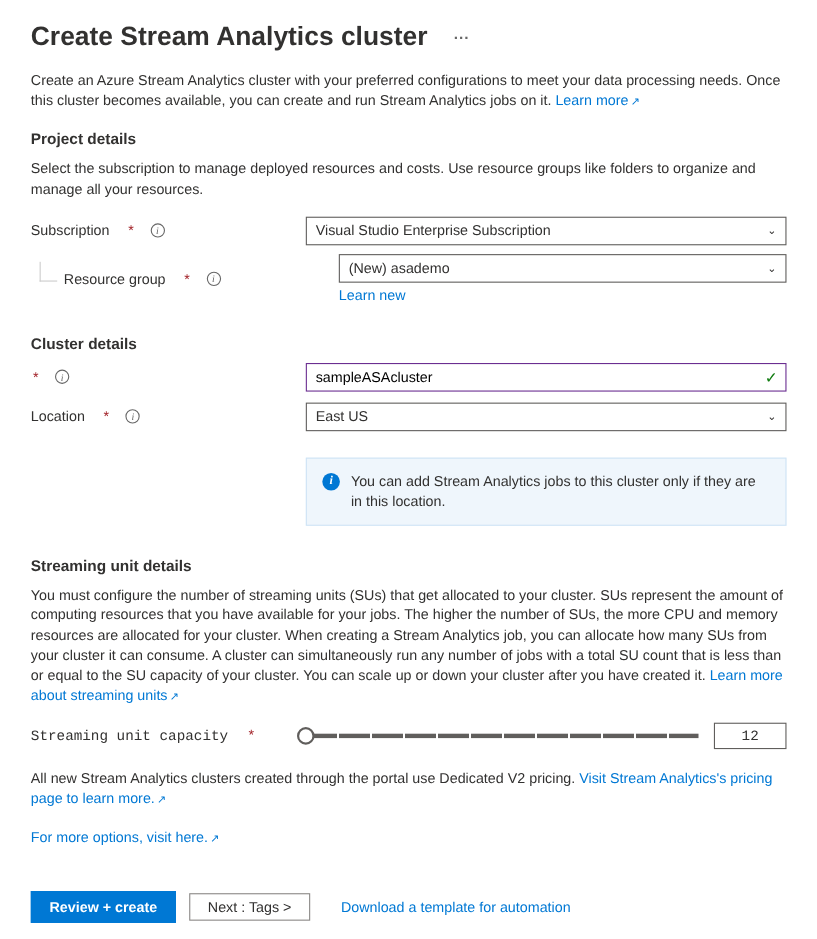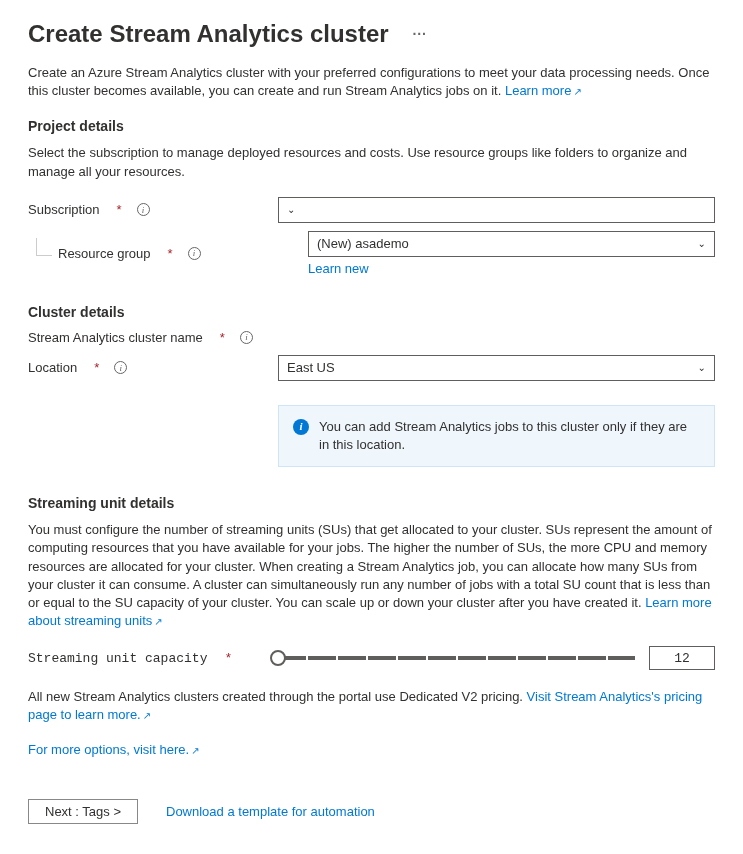--- a/index.html
+++ b/index.html
@@ -243,20 +243,21 @@
 <p class="section-desc">Select the subscription to manage deployed resources and costs. Use resource groups like folders to organize and manage all your resources.</p>
 
 <div class="form-row">
   <div class="form-label-col">
     <span>Subscription</span>
     <span class="required">*</span>
     <span class="info-icon">i</span>
   </div>
   <div class="form-control-col">
     <div class="select-control">
+      <span>Visual Studio Enterprise Subscription</span>
       <span class="chevron">⌄</span>
     </div>
   </div>
 </div>
 
 <div class="form-row">
   <div class="form-label-col indented">
     <div class="indent-line"></div>
     <span>Resource group</span>
     <span class="required">*</span>
@@ -270,23 +271,28 @@
     <div class="create-new"><a class="link">Learn new</a></div>
   </div>
 </div>
 
 <div class="section-gap"></div>
 
 <div class="section-title">Cluster details</div>
 
 <div class="form-row">
   <div class="form-label-col">
-    <span>Stream Analytics cluster name</span>
     <span class="required">*</span>
     <span class="info-icon">i</span>
+  </div>
+  <div class="form-control-col">
+    <div class="input-wrap">
+      <input class="text-input" type="text" value="sampleASAcluster" style="">
+      <span class="check-icon">✓</span>
+    </div>
   </div>
 </div>
 
 <div class="form-row" style="margin-top:10px;align-items:center;">
   <div class="form-label-col">
     <span>Location</span>
     <span class="required">*</span>
     <span class="info-icon">i</span>
   </div>
   <div class="form-control-col">
@@ -324,15 +330,16 @@
 
 <p class="section-desc">
   <span>All new Stream Analytics clusters created through the portal use Dedicated V2 pricing. </span><a class="link"><span>Visit Stream Analytics's pricing page to learn more.</span><span class="ext-icon">↗</span></a>
 </p>
 
 <p class="section-desc">
   <a class="link"><span>For more options, visit here.</span><span class="ext-icon">↗</span></a>
 </p>
 
 <div class="footer-bar">
+  <button class="btn-primary">Review + create</button>
   <button class="btn-secondary">Next : Tags &gt;</button>
   <a class="link footer-link">Download a template for automation</a>
 </div>
 
 </body></html>

